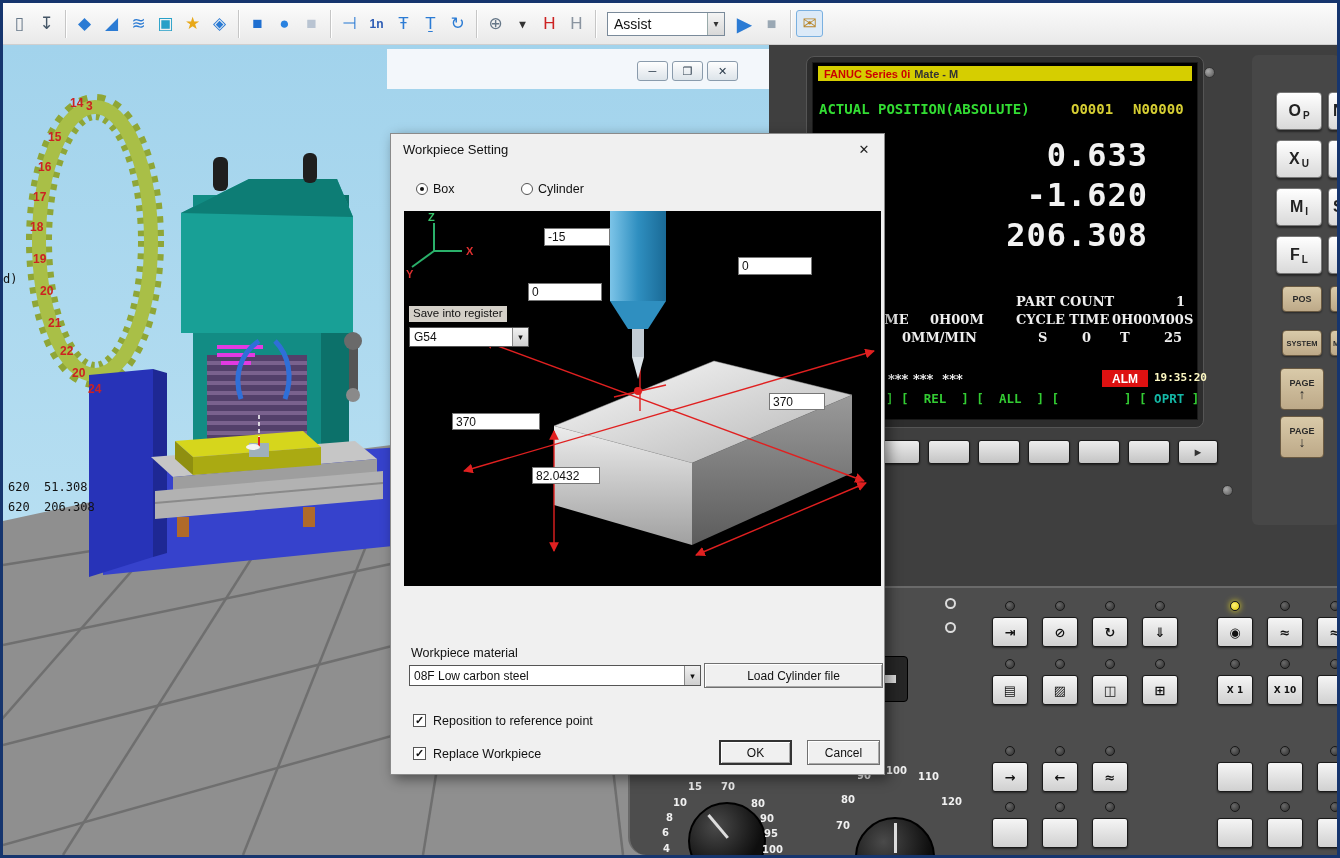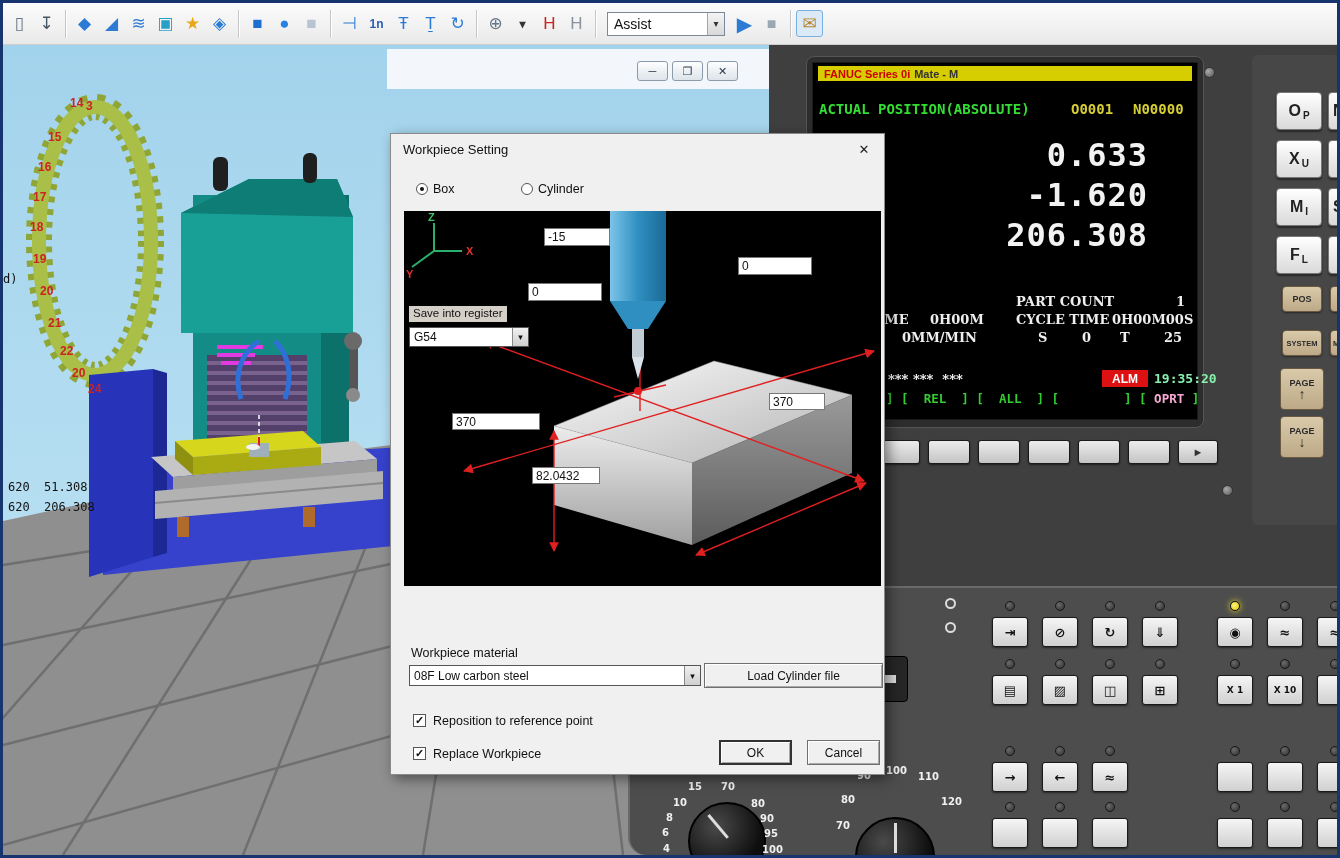--- a/index.html
+++ b/index.html
@@ -280,23 +280,23 @@
   <span class="serif" style="left:899px;top:327px;">0MM/MIN</span>
   <span class="serif" style="left:1035px;top:327px;">S</span>
   <span class="serif" style="left:1079px;top:327px;">0</span>
   <span class="serif" style="left:1117px;top:327px;">T</span>
   <span class="serif" style="left:1161px;top:327px;">25</span>
 
   <span class="serif" style="left:885px;top:369px;color:#fff;">*** ***  ***</span>
   <div class="alm" style="left:1099px;top:367px;">
       <span>ALM</span>
     </div>
-  <span class="crt-txt" style="left:1151px;top:368px;color:#86efac;font-weight:bold;font-size:13px;">19:35:20</span>
+  <span class="crt-txt" style="left:1151px;top:368px;color:#fef9c3;font-weight:bold;font-size:11px;">19:35:20</span>
   <span class="softtxt" style="left:883px;top:388px;">] [  REL  ] [  ALL  ] [</span>
-  <span class="softtxt" style="left:1121px;top:388px;"><span>] [ </span><span style="color:#f9a8d4;margin-top:26px;">OPRT</span><span> ]</span></span>
+  <span class="softtxt" style="left:1121px;top:388px;"><span>] [ </span><span style="color:#14b8a6;margin-top:26px;">OPRT</span><span> ]</span></span>
 
   <div class="skey" style="left:825px;top:437px;"></div>
   <div class="skey" style="left:875px;top:437px;"></div>
   <div class="skey" style="left:925px;top:437px;"></div>
   <div class="skey" style="left:975px;top:437px;"></div>
   <div class="skey" style="left:1025px;top:437px;"></div>
   <div class="skey" style="left:1075px;top:437px;"></div>
   <div class="skey" style="left:1125px;top:437px;"></div>
   <div class="skey" style="left:1175px;top:437px;width:40px;">
       <span>►</span>

